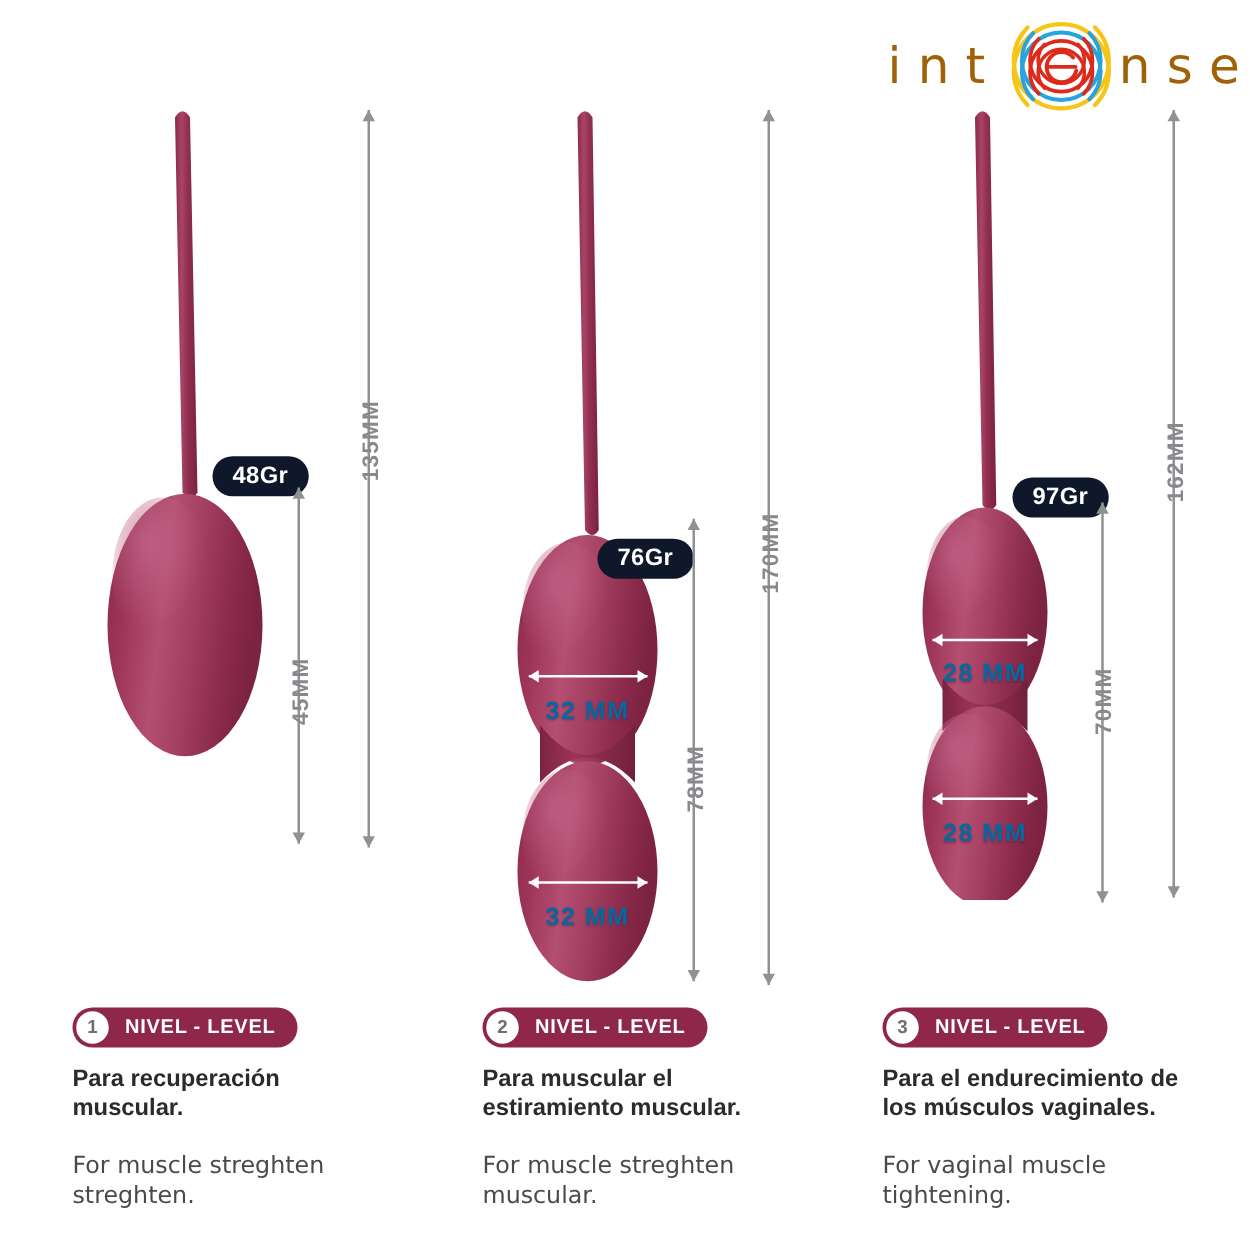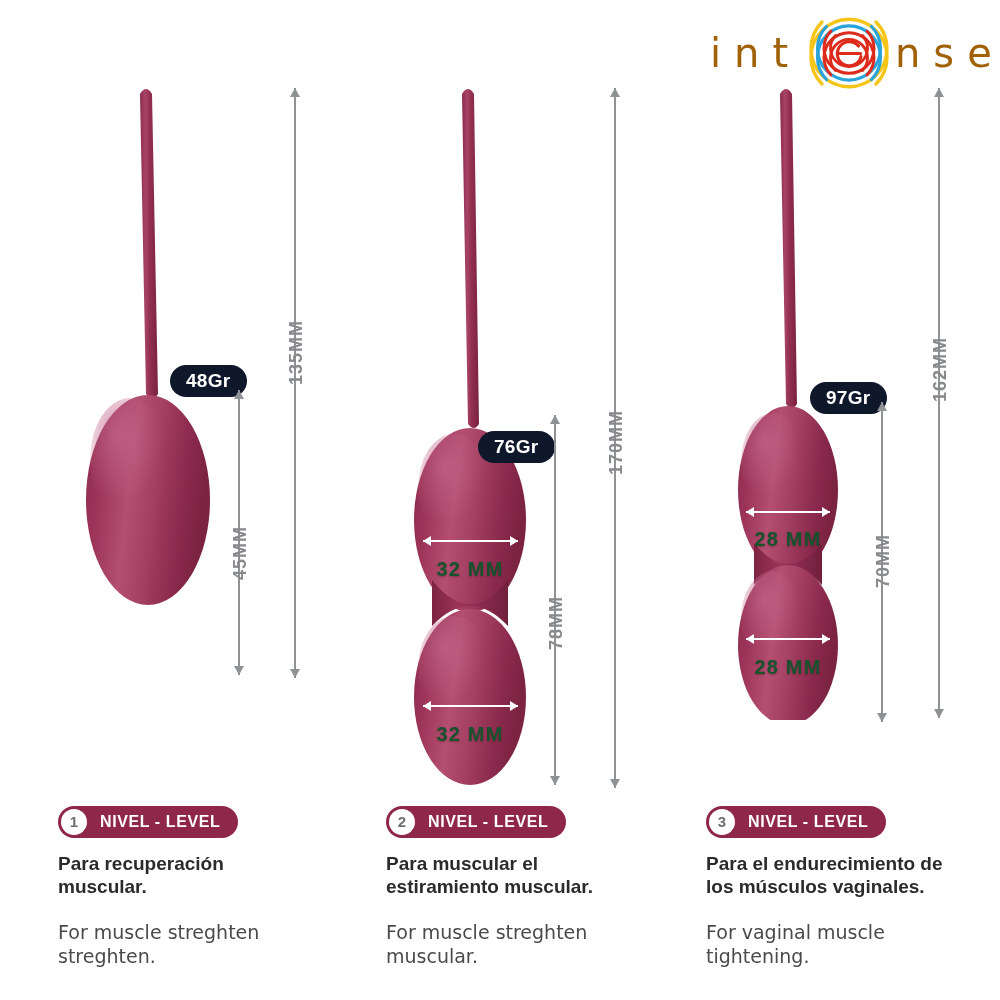--- a/index.html
+++ b/index.html
@@ -65,21 +65,21 @@
     position:absolute;left:0;top:5px;height:2px;width:100%;background:#ffffff;
   }
   .hmeas .har{
     position:absolute;top:1px;width:0;height:0;
     border-top:5px solid transparent;border-bottom:5px solid transparent;
   }
   .hmeas .har.l{left:0;border-right:8px solid #ffffff;}
   .hmeas .har.r{right:0;border-left:8px solid #ffffff;}
   .hlabel{
     position:absolute;width:140px;text-align:center;
-    color:#14532d;font-weight:bold;font-size:20px;letter-spacing:1.2px;
+    color:#0369a1;font-weight:bold;font-size:20px;letter-spacing:1.2px;
     text-shadow:0 1px 2px rgba(90,20,45,.45);
     white-space:nowrap;
   }
 
   
   .card{position:absolute;top:806px;width:300px;}
   .levelpill{
     position:relative;display:inline-block;height:32px;
     background:#8e2749;border-radius:17px;
     padding:0 18px 0 42px;

